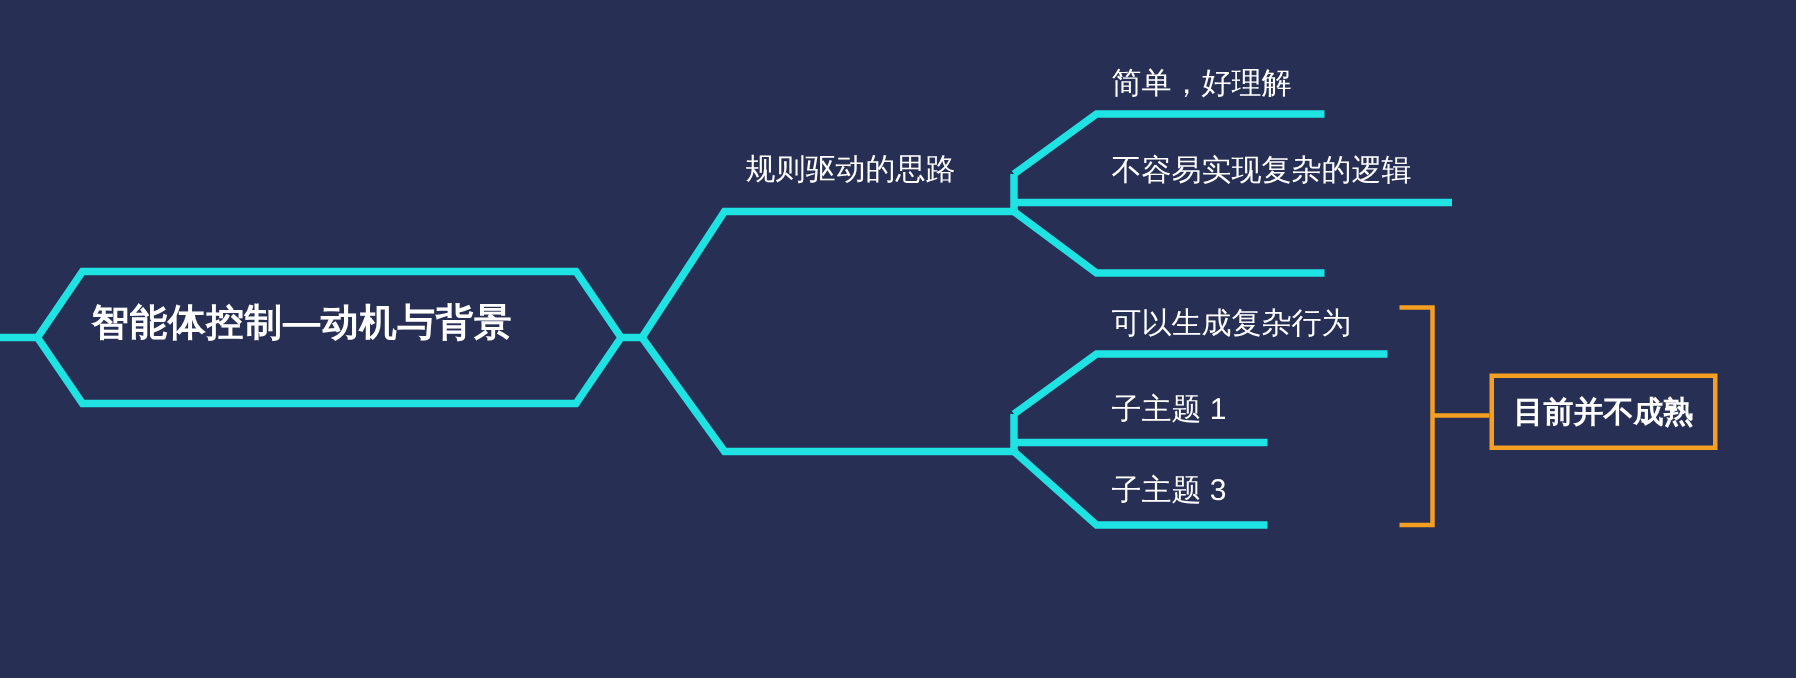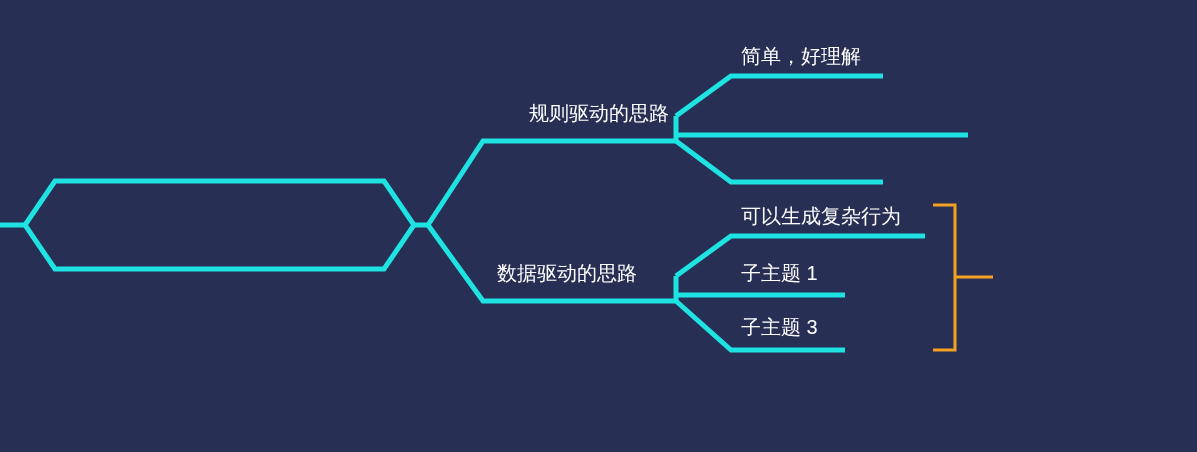--- a/index.html
+++ b/index.html
@@ -35,21 +35,21 @@
     font-size: 25px;
     font-weight: bold;
     letter-spacing: 0.5px;
     left: 61px;
     top: 203px;
   }
   .branch-label {
     font-size: 20px;
     left: 497px;
   }
-  .branch-label.b0 { top: 103px; margin-left: 32px; }
+  .branch-label.b0 { top: 103px; }
   .branch-label.b1 { top: 263px; }
   .leaf-label {
     font-size: 20px;
     left: 741px;
   }
   .leaf-label.l0 { top: 46px; }
   .leaf-label.l1 { top: 104px; }
   .leaf-label.l2 { top: 157px; }
   .leaf-label.l3 { top: 206px; }
   .leaf-label.l4 { top: 263px; }
@@ -97,24 +97,28 @@
 
     <path fill="none" stroke="#1FE3E3" stroke-width="5" stroke-linejoin="miter" d="M 676,276 L 731,236 L 925,236"></path>
     <path fill="none" stroke="#1FE3E3" stroke-width="5" d="M 676,295 L 845,295"></path>
     <path fill="none" stroke="#1FE3E3" stroke-width="5" stroke-linejoin="miter" d="M 676,301 L 731,350 L 845,350"></path>
     <path fill="none" stroke="#1FE3E3" stroke-width="5" d="M 676,276 L 676,301"></path>
 
     <path fill="none" stroke="#F5A020" stroke-width="3" stroke-linejoin="miter" d="M 933,205 L 955,205 L 955,350 L 933,350"></path>
     <path fill="none" stroke="#F5A020" stroke-width="3" d="M 955,277 L 993,277"></path>
   </svg>
 
+  <div class="node-label root-label">智能体控制—动机与背景</div>
 
   <div class="node-label branch-label b0">规则驱动的思路</div>
-  <div class="node-label branch-label b1">数据驱动的思路</div>
 
   <div class="node-label leaf-label l0">简单，好理解</div>
+  <div class="node-label leaf-label l1">不容易实现复杂的逻辑</div>
 
   <div class="node-label leaf-label l3">可以生成复杂行为</div>
   <div class="node-label leaf-label l4">子主题 1</div>
   <div class="node-label leaf-label l5">子主题 3</div>
 
+  <div id="summary-box">
+    <span class="summary-text">目前并不成熟</span>
+  </div>
 
 </div>
 
 </body></html>

